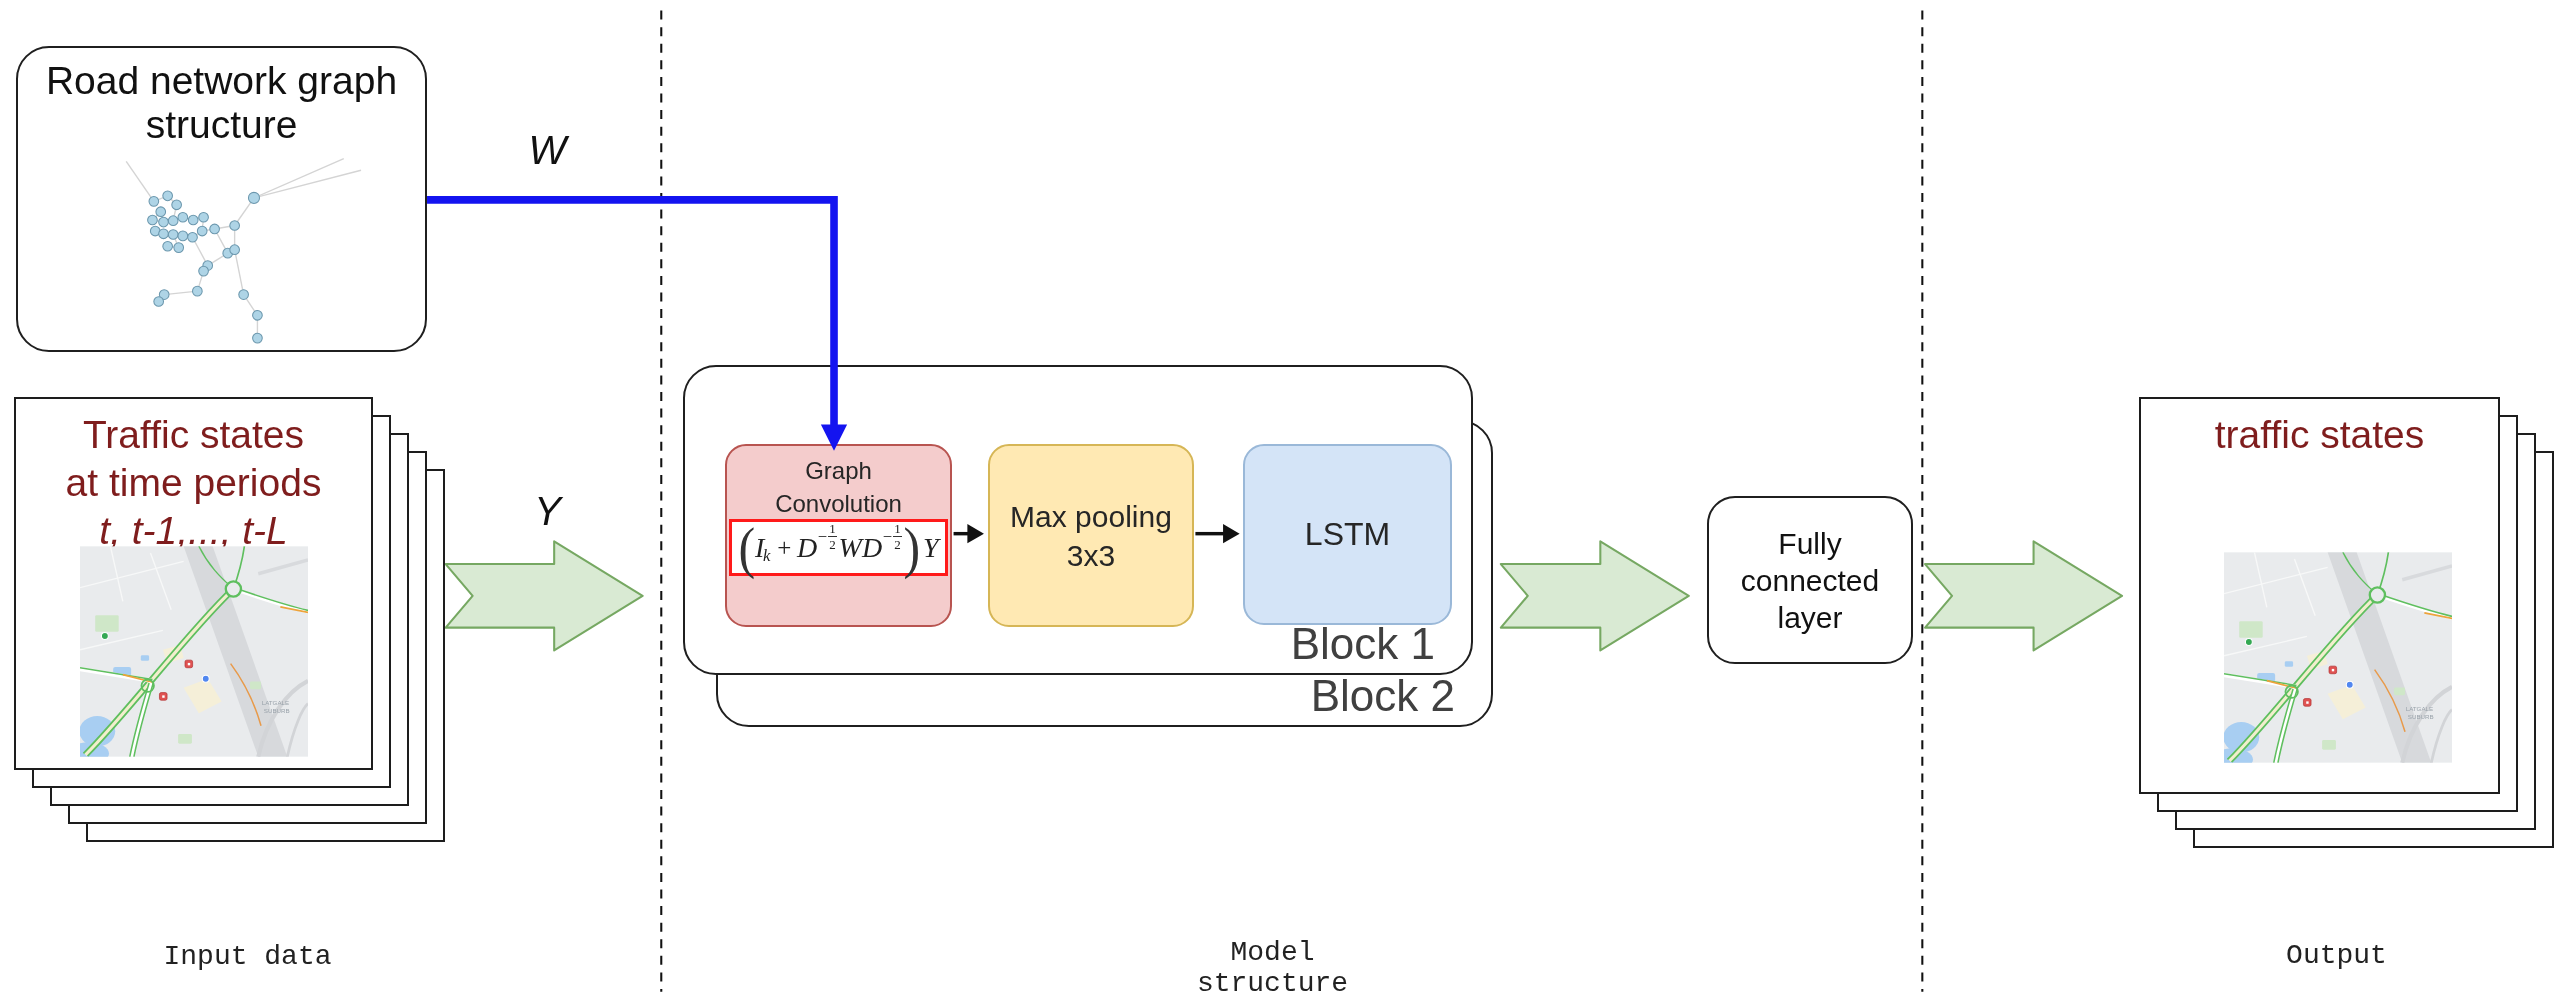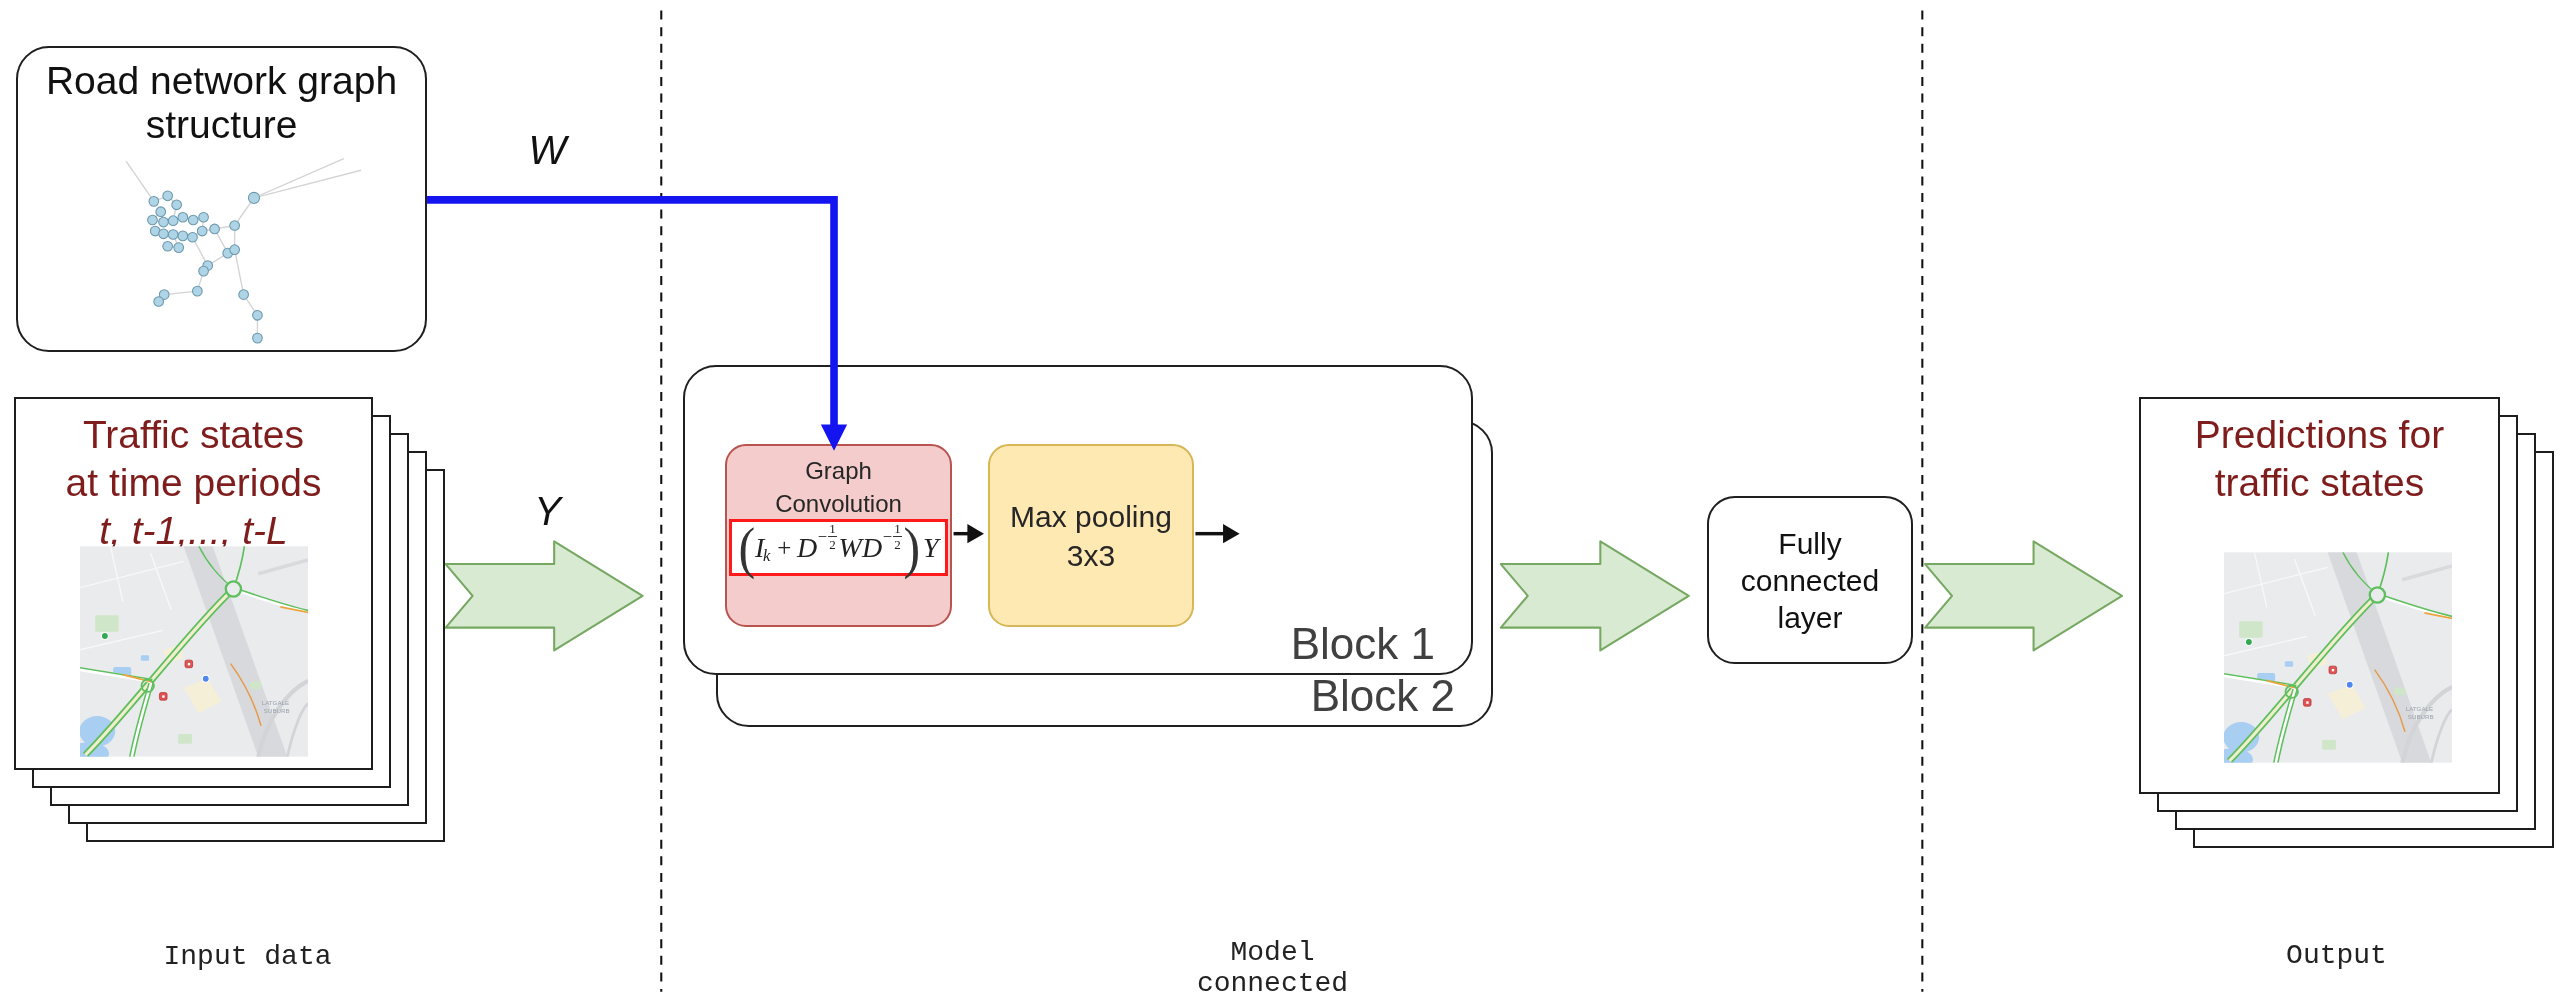--- a/index.html
+++ b/index.html
@@ -259,48 +259,50 @@
             </span>
           </span>
           <span class="bigp">)</span>
           <span class="mvar" style="margin-left:2.8px">Y</span>
       </div>
     </div>
     <div class="inner-box" id="mp-box">
       <div class="mp-line">Max pooling</div>
       <div class="mp-line">3x3</div>
     </div>
+    <div class="inner-box" id="lstm-box">
+      <span>LSTM</span>
+    </div>
   </div>
 
   <div class="rbox" id="fc-box">
     <div class="fc-line">Fully</div>
     <div class="fc-line">connected</div>
     <div class="fc-line">layer</div>
   </div>
 
   <div class="card" style="left:2193px;top:451px;width:361px;height:397px;z-index:2;"></div>
   <div class="card" style="left:2175px;top:433px;width:361px;height:397px;z-index:2;"></div>
   <div class="card" style="left:2157px;top:415px;width:361px;height:397px;z-index:2;"></div>
   <div class="card" style="left:2139px;top:397px;width:361px;height:397px;z-index:3;">
     <div class="stack-text">
-      <div>Predictions for</div>
       <div>traffic states</div>
     </div>
     <div class="mapwrap" style="left:83px;top:153px;">
       <svg width="228" height="211" viewBox="0 0 330 305">
           <use href="#traffic-map"></use>
         </svg>
     </div>
   </div>
 
   <div class="edge-label" style="left:506px;top:128px;">W</div>
   <div class="edge-label" style="left:506px;top:489px;">Y</div>
 
   <div class="section-label" style="left:137px;top:941px;">Input data</div>
-  <div class="section-label" style="left:1162px;top:937px;">Model connected</div>
+  <div class="section-label" style="left:1162px;top:937px;">Model structure</div>
   <div class="section-label" style="left:2226px;top:940px;">Output</div>
 
   <svg id="overlay" width="2576" height="1001" viewBox="0 0 3728 1448">
     <polyline points="618,289 1207,289 1207,618" fill="none" style="stroke:var(--blue)" stroke-width="11"></polyline>
     <polygon points="1207,652 1188,614 1226,614" style="fill:var(--blue)"></polygon>
     <line x1="1380" y1="772" x2="1402" y2="772" stroke="#111" stroke-width="5"></line>
     <polygon points="1424,772 1400,758 1400,786" fill="#111"></polygon>
     <line x1="1730" y1="772" x2="1772" y2="772" stroke="#111" stroke-width="5"></line>
     <polygon points="1794,772 1770,758 1770,786" fill="#111"></polygon>
   </svg>

